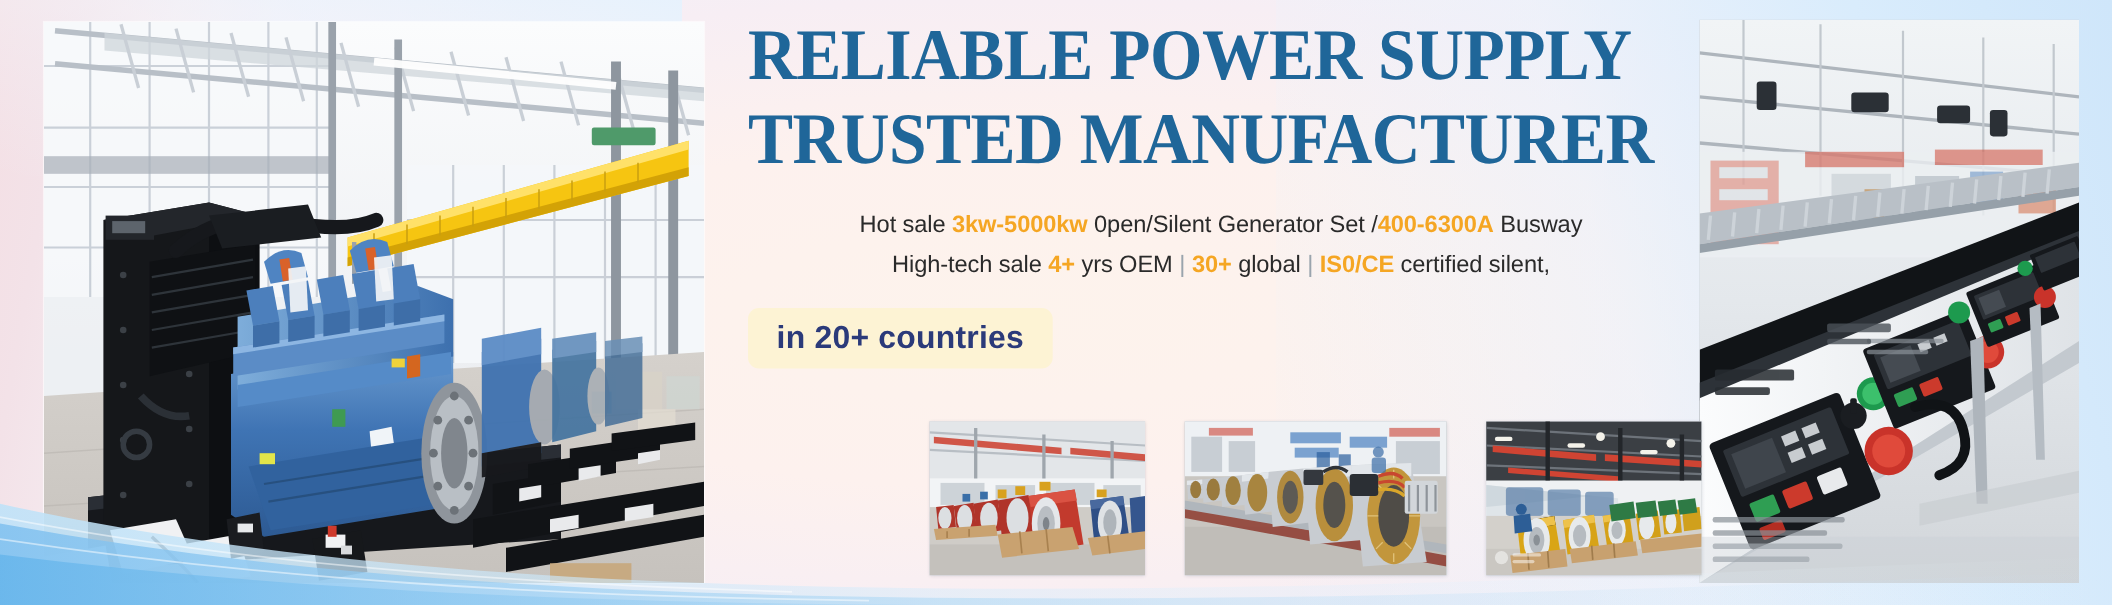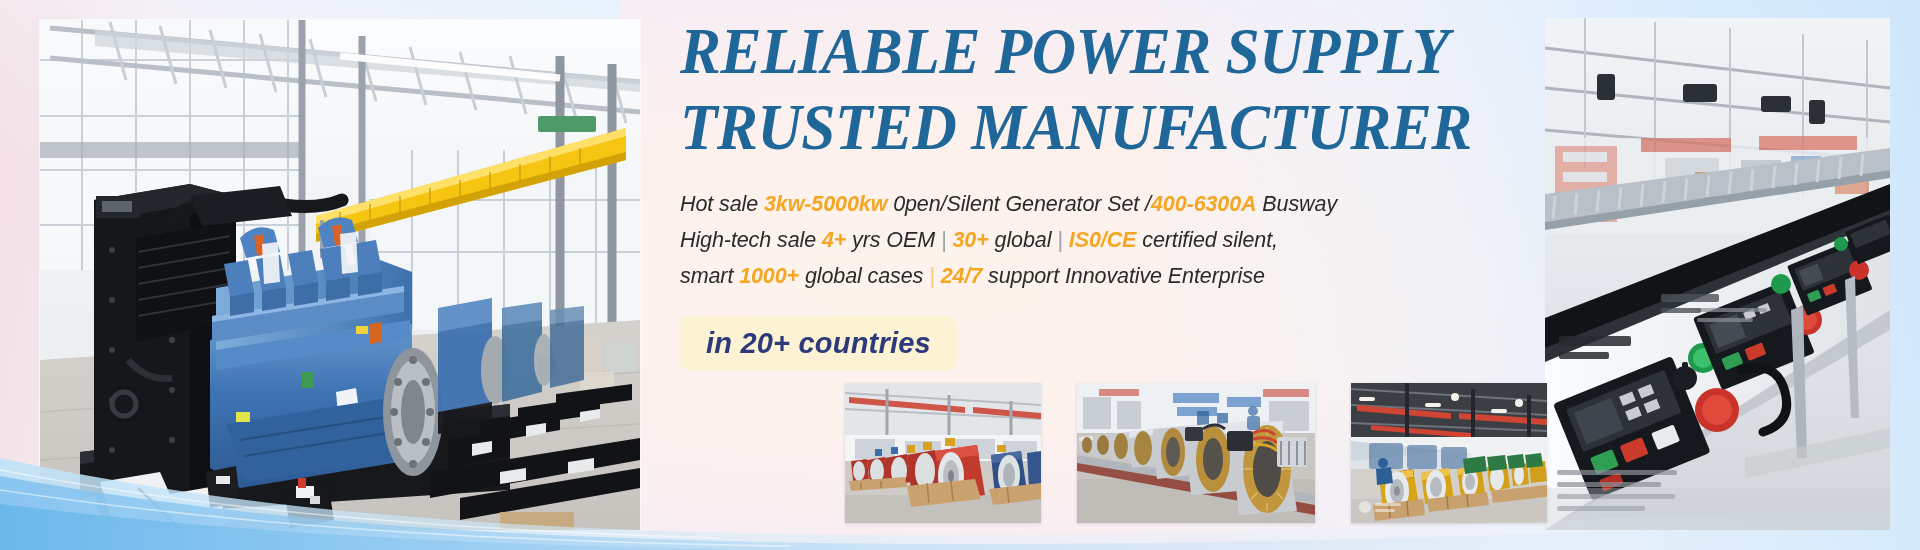--- a/index.html
+++ b/index.html
@@ -49,21 +49,21 @@
     overflow:hidden;background:#cdd3d8;
   }
 
   
   .thumbs{position:absolute;left:845px;top:383px;display:flex;gap:36px;align-items:flex-start;}
   .thumb{width:196px;height:140px;overflow:hidden;position:relative;background:#c8ccd2;
          box-shadow:0 1px 3px rgba(40,60,90,.16);}
   .thumb.wide{width:238px;}
 
   
-  .copy{position:absolute;left:680px;top:18px;width:860px;font-style:italic;}
+  .copy{position:absolute;left:680px;top:18px;width:860px;}
   .headline{
     font-family:"Liberation Serif", serif;
     font-weight:bold;
     color:#1f6699;
     font-size:66px;
     line-height:66px;
     letter-spacing:-0.5px;
     transform:scaleX(.93);
     transform-origin:left center;
     white-space:nowrap;
@@ -71,20 +71,21 @@
   }
   .headline.l2{margin-top:10px;}
 
   .bullets{margin-top:26px;}
   .bline{
     font-size:21.5px;
     line-height:36px;
     color:#2a2a2a;
     white-space:nowrap;
     letter-spacing:-0.1px;
+    text-align:center;
   }
   .hl{color:#f5a623;font-weight:bold;}
   .sep{color:#9aa4ad;padding:0 6px;}
   .sep.y{color:#f5c97a;}
 
   .pill{
     display:inline-block;margin-top:22px;
     background:#fdf3d4;
     color:#2b3a7a;
     font-size:29px;font-weight:bold;
@@ -829,23 +830,20 @@
     <div class="bullets">
 
       <div class="bline">
         <span>Hot sale </span><span class="hl">3kw-5000kw</span><span> 0pen/Silent Generator Set /</span><span class="hl">400-6300A</span><span> Busway</span>
       </div>
 
       <div class="bline">
         <span>High-tech sale </span><span class="hl">4+</span><span> yrs OEM</span><span class="sep">|</span><span class="hl">30+</span><span> global</span><span class="sep">|</span><span class="hl">IS0/CE</span><span> certified silent,</span>
       </div>
 
-      <div class="bline">
-        <span>smart </span><span class="hl">1000+</span><span> global cases</span><span class="sep y">|</span><span class="hl">24/7</span><span> support Innovative Enterprise</span>
-      </div>
     </div>
 
     <div class="pill">in 20+ countries</div>
   </div>
 
   <svg class="waves" viewBox="0 0 1920 150" preserveAspectRatio="none">
     <defs>
       <linearGradient id="w1" x1="0" y1="0" x2="1" y2="0">
         <stop offset="0" stop-color="#7fc0ef" stop-opacity=".85"></stop>
         <stop offset=".45" stop-color="#a9d7f5" stop-opacity=".5"></stop>

